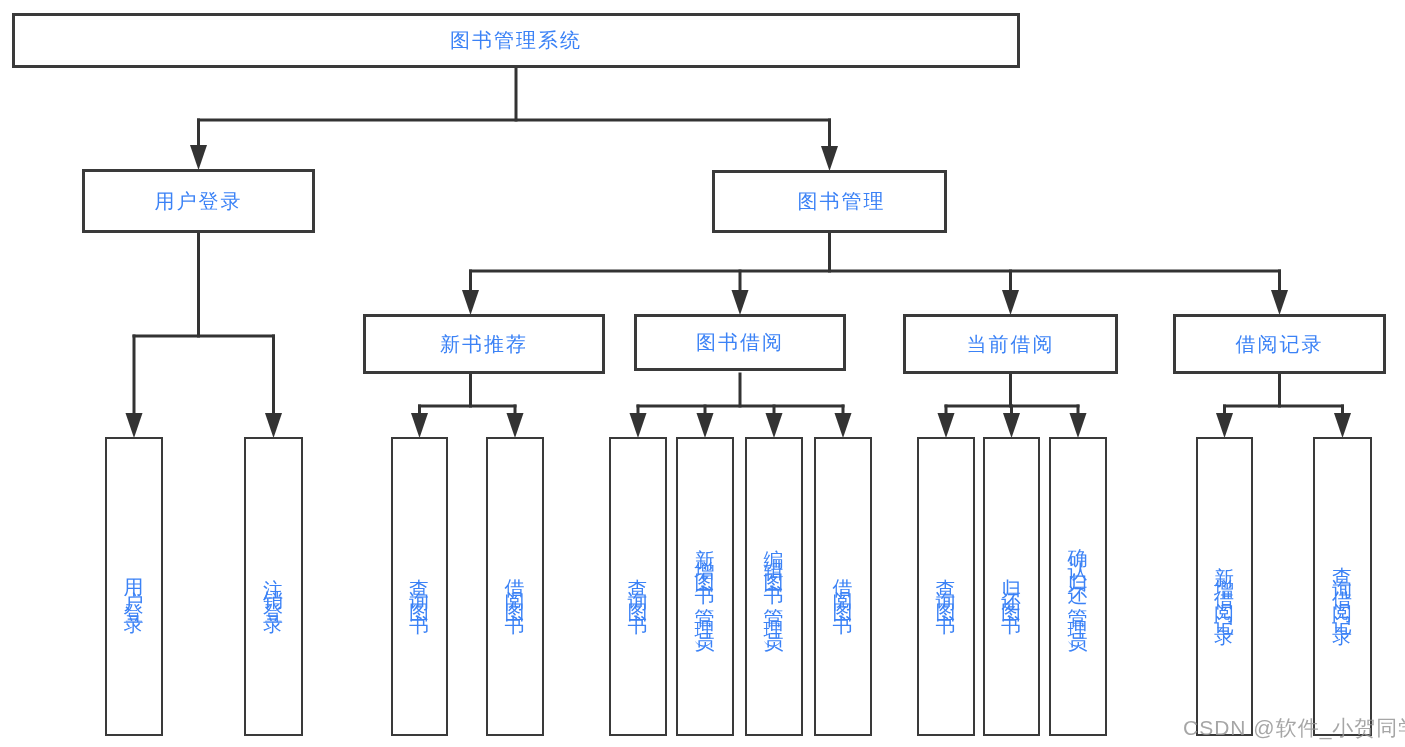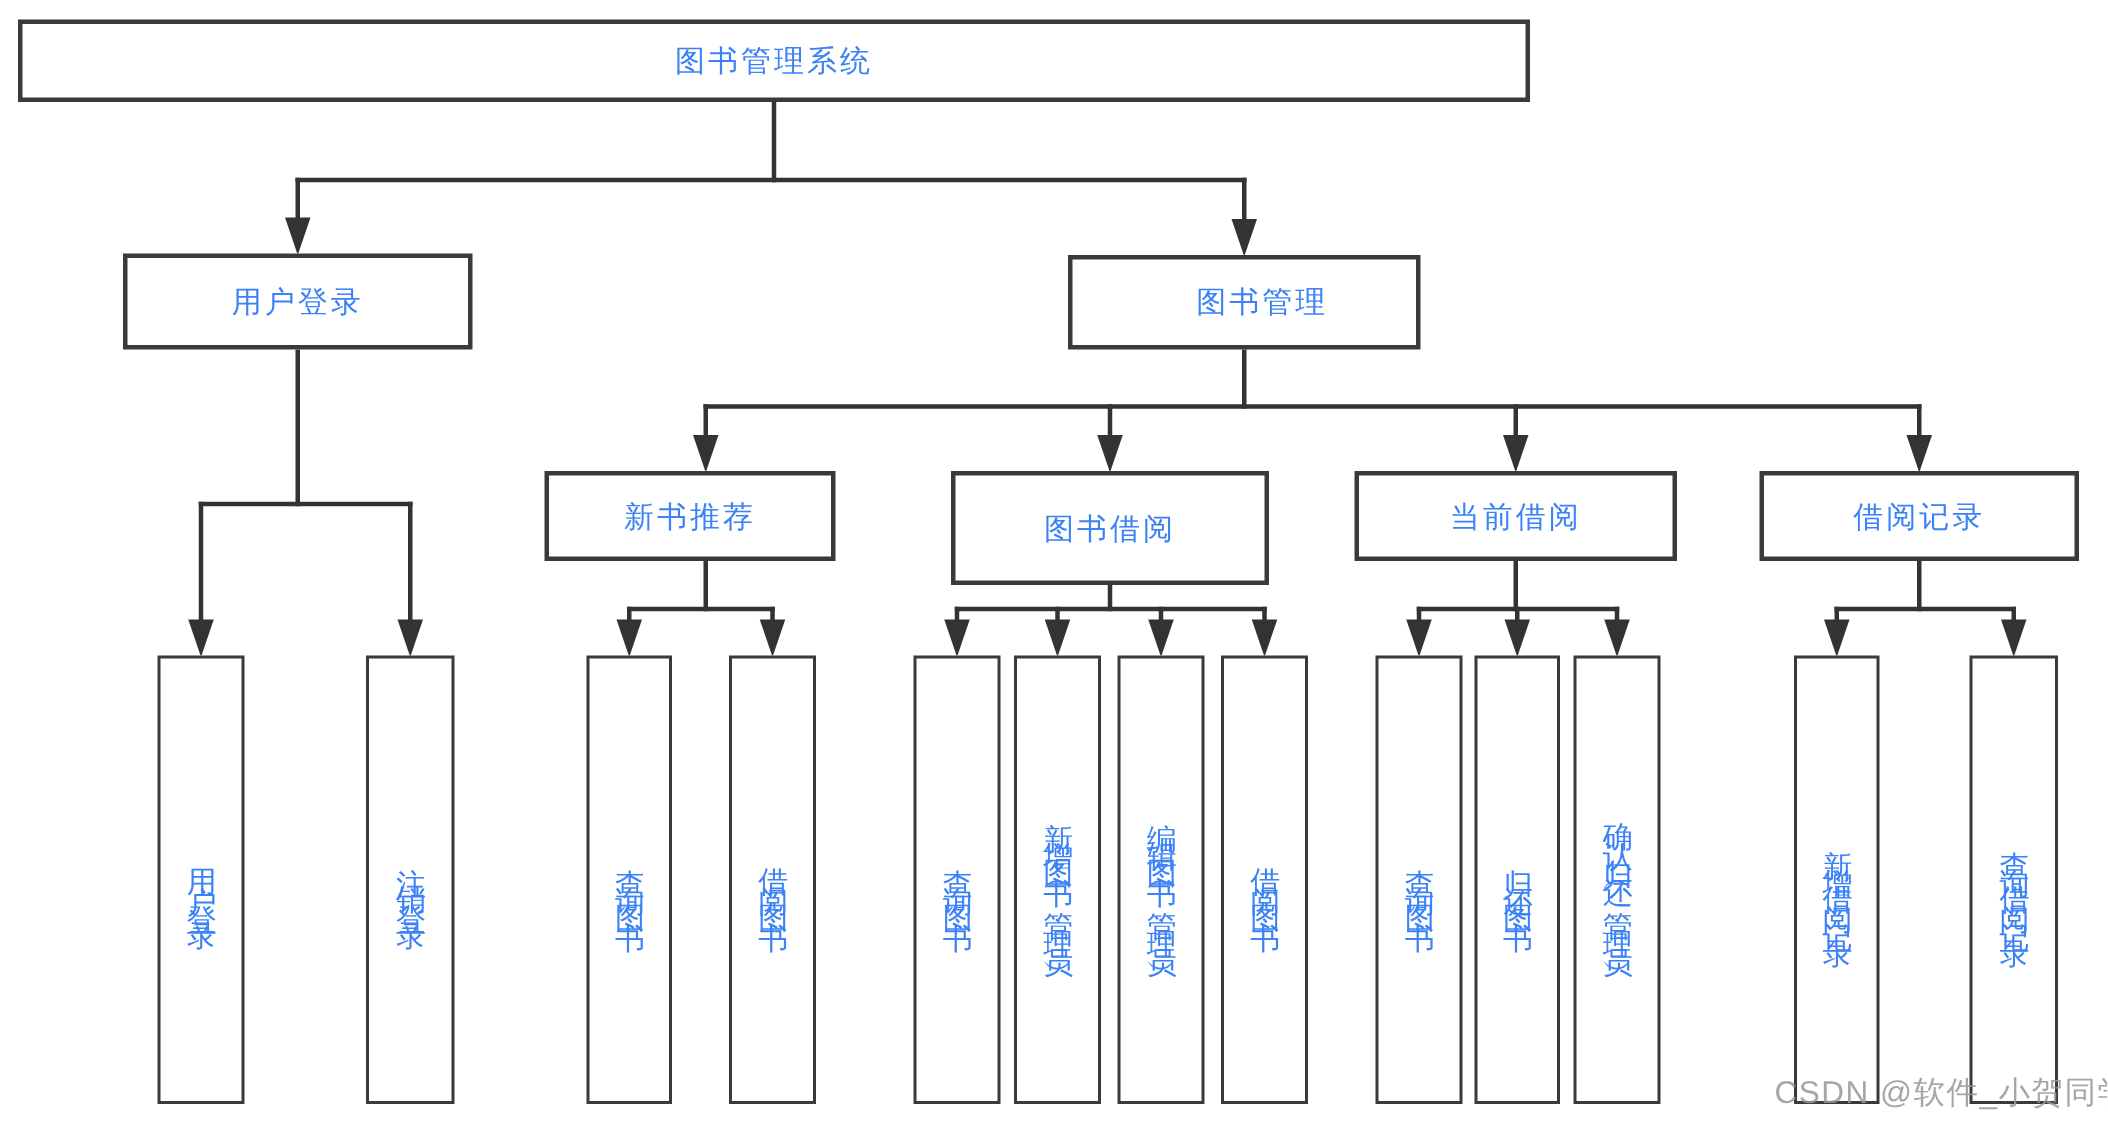--- a/index.html
+++ b/index.html
@@ -120,24 +120,24 @@
     <span>图书管理系统</span>
   </div>
 
   <div class="node hbox" style="left: 82px; top: 169px; width: 233px; height: 64px;">
     <span>用户登录</span>
   </div>
   <div class="node hbox" style="left: 712px; top: 170px; width: 235px; height: 63px; padding-left: 24px;">
     <span>图书管理</span>
   </div>
 
-  <div class="node hbox" style="left: 363px; top: 314px; width: 194px; height: 60px;">
+  <div class="node hbox" style="left: 363px; top: 314px; width: 242px; height: 60px;">
     <span>新书推荐</span>
   </div>
-  <div class="node hbox" style="left: 634px; top: 314px; width: 212px; height: 76px;">
+  <div class="node hbox" style="left: 634px; top: 314px; width: 212px; height: 57px;">
     <span>图书借阅</span>
   </div>
   <div class="node hbox" style="left: 1173px; top: 314px; width: 213px; height: 60px;">
     <span>借阅记录</span>
   </div>
   <div class="node hbox" style="left: 903px; top: 314px; width: 215px; height: 60px;">
     <span>当前借阅</span>
   </div>
 
   <div class="node vbox" style="left: 105px; top: 437px; width: 58px; height: 299px;">

